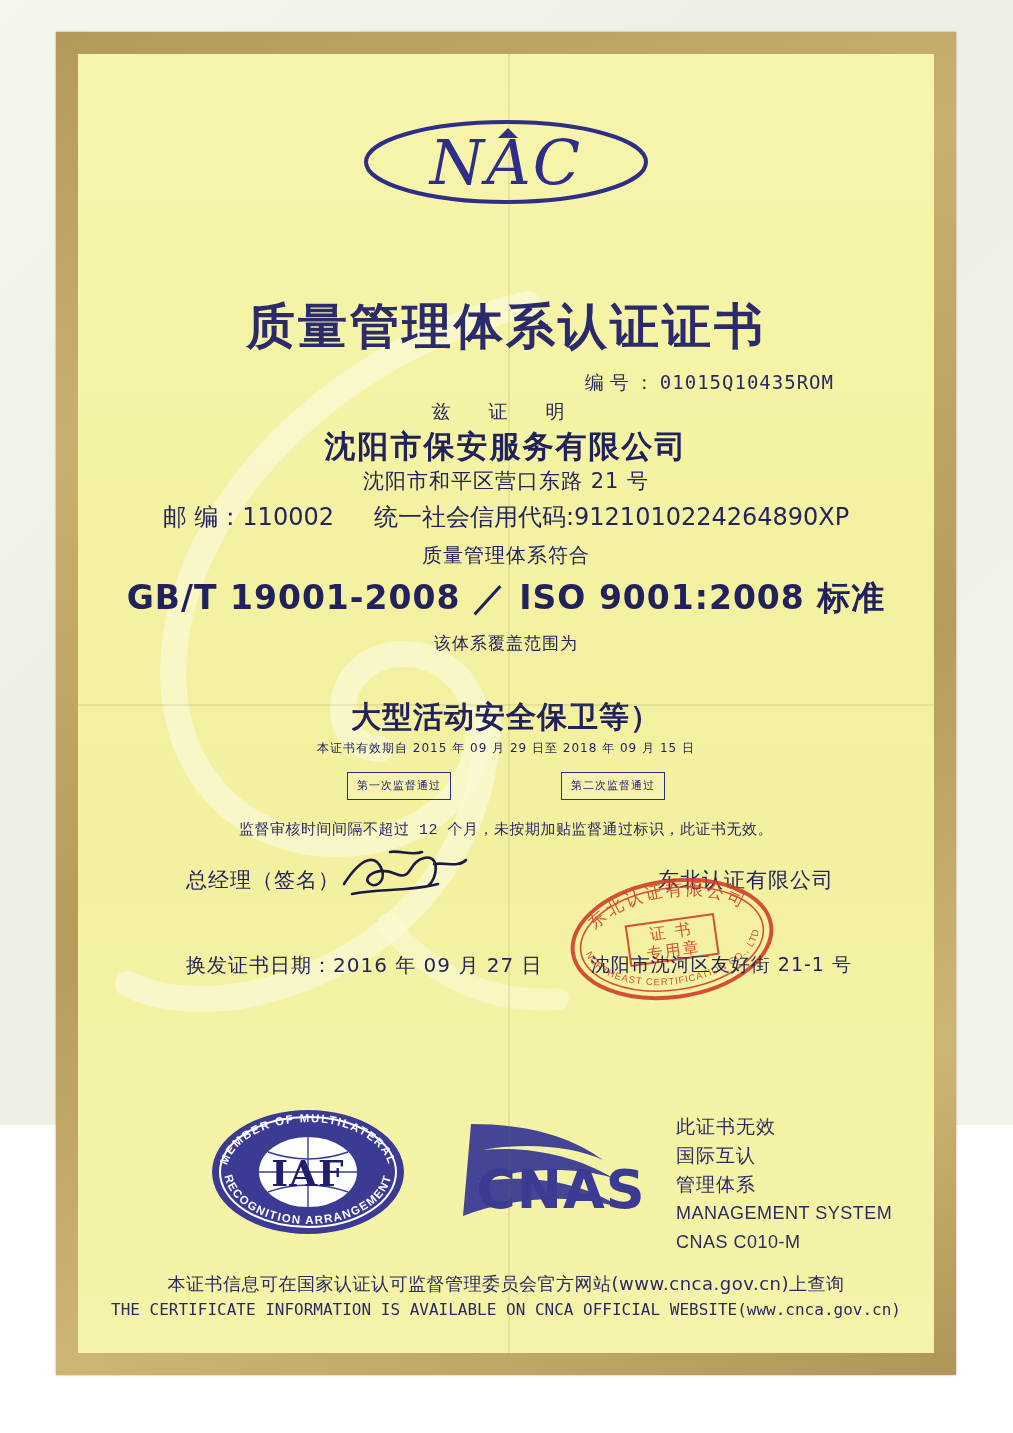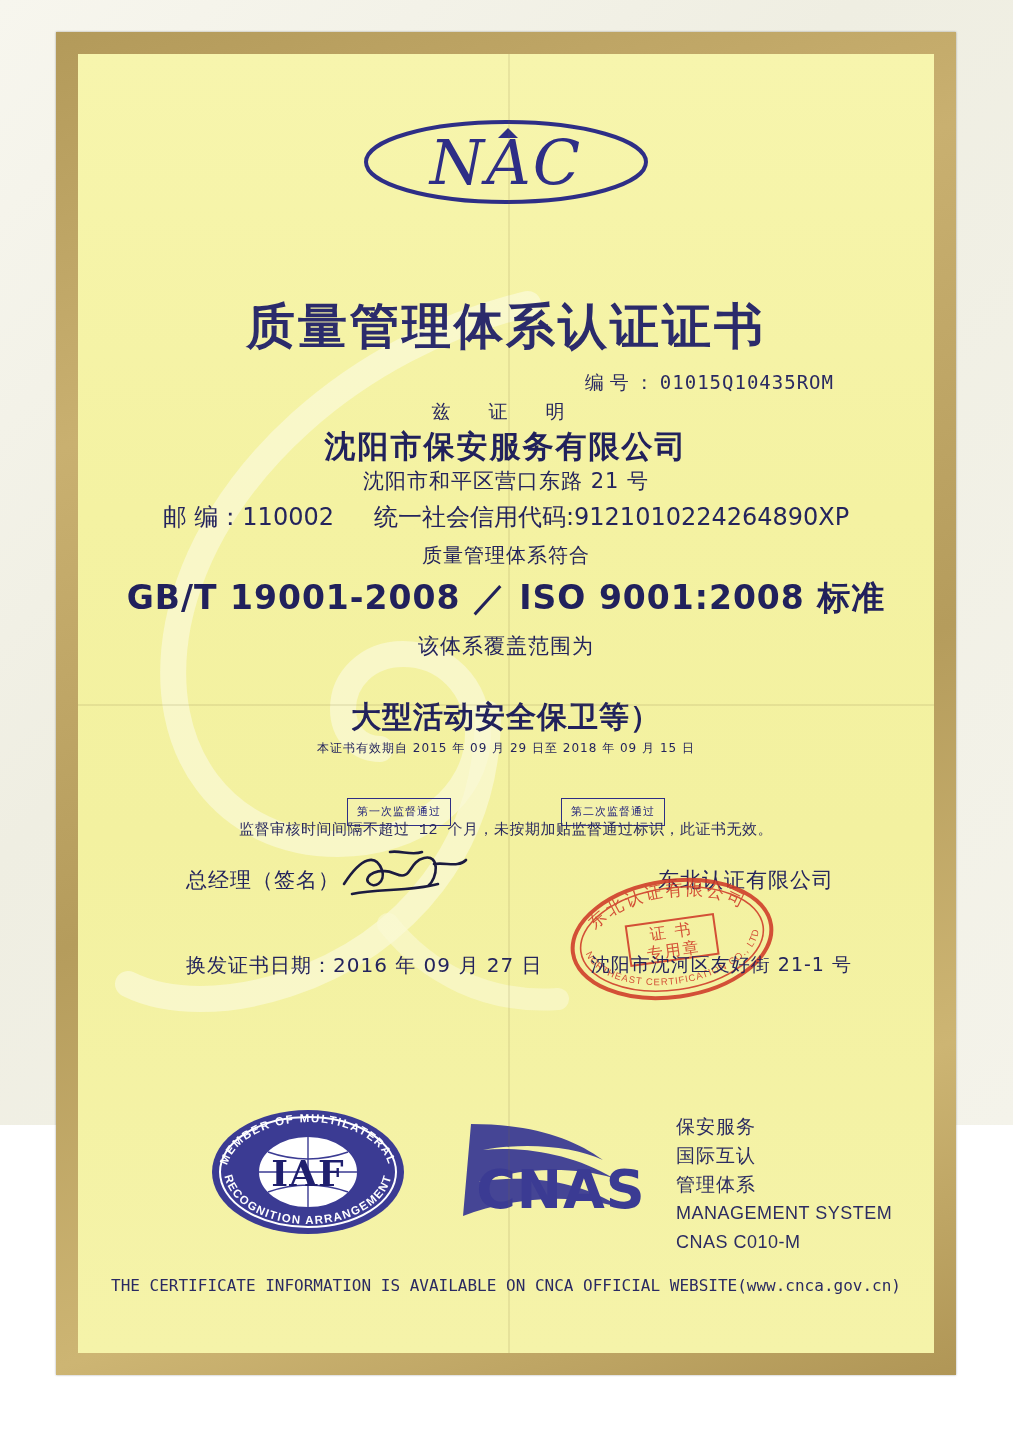--- a/index.html
+++ b/index.html
@@ -83,37 +83,37 @@
   .codeline .zip{margin-right:40px;}
   .conform{
     top:488px;font-size:20px;color:#24245d;letter-spacing:1px;
     font-family:"DejaVu Sans","Liberation Sans",sans-serif;
   }
   .standard{
     top:522px;font-size:33px;font-weight:bold;color:#21215c;letter-spacing:1px;
     font-family:"DejaVu Sans","Liberation Sans",sans-serif;
   }
   .scope-label{
-    top:578px;font-size:21px;color:#24245d;letter-spacing:1px;
+    top:578px;font-size:17px;color:#24245d;letter-spacing:1px;
     font-family:"DejaVu Sans","Liberation Sans",sans-serif;
   }
   .scope1{
     top:605px;font-size:30px;font-weight:bold;color:#21215c;letter-spacing:1px;
     font-family:"DejaVu Sans","Liberation Sans",sans-serif;
   }
   .scope2{
     top:643px;font-size:30px;font-weight:bold;color:#21215c;letter-spacing:1px;
     font-family:"DejaVu Sans","Liberation Sans",sans-serif;
   }
   .validity{
     top:686px;font-size:12px;color:#24245d;letter-spacing:1px;
     font-family:"DejaVu Sans","Liberation Sans",sans-serif;
   }
   .stickers{
-    position:absolute;top:744px;left:0;right:0;
+    position:absolute;top:718px;left:0;right:0;
     display:flex;justify-content:center;gap:110px;
   }
   .sticker{
     border:1px solid #2e2e85;
     color:#23237c;
     font-size:11px;
     padding:5px 9px 6px;
     letter-spacing:1px;
     background:rgba(255,255,255,.12);
     font-family:"DejaVu Sans","Liberation Sans",sans-serif;
@@ -276,29 +276,30 @@
               <textPath href="#iafbot" startOffset="50%" text-anchor="middle">RECOGNITION ARRANGEMENT</textPath>
             </text>
           </svg>
 
           <svg class="cnas" width="205" height="110" viewBox="0 0 205 110">
             <path d="M18 8 C78 8 120 22 150 44 C120 30 72 26 30 34 C70 30 120 38 160 62 C120 50 64 52 26 66 C70 58 128 64 168 92 C120 76 56 82 10 100" fill="#3b3b93" opacity="0.95"></path>
             <text x="108" y="92" text-anchor="middle" font-family="'DejaVu Sans','Liberation Sans',sans-serif" font-size="54" font-weight="bold" fill="#3b3b93" letter-spacing="1">CNAS</text>
           </svg>
 
           <div class="cnas-text">
-            <div>保安服务</div>
+            <div>此证书无效</div>
             <div>国际互认</div>
             <div>管理体系</div>
             <div class="en">MANAGEMENT SYSTEM</div>
             <div class="en">CNAS C010-M</div>
           </div>
         </div>
 
         <div class="footer">
+          <div class="cn">本证书信息可在国家认证认可监督管理委员会官方网站(www.cnca.gov.cn)上查询</div>
           <div class="en">THE CERTIFICATE INFORMATION IS AVAILABLE ON CNCA OFFICIAL WEBSITE(www.cnca.gov.cn)</div>
         </div>
 
       </div>
 
       <div class="crease h" style="top:650px;"></div>
       <div class="crease v" style="left:430px;"></div>
     </div>
   </div>
 </div>

